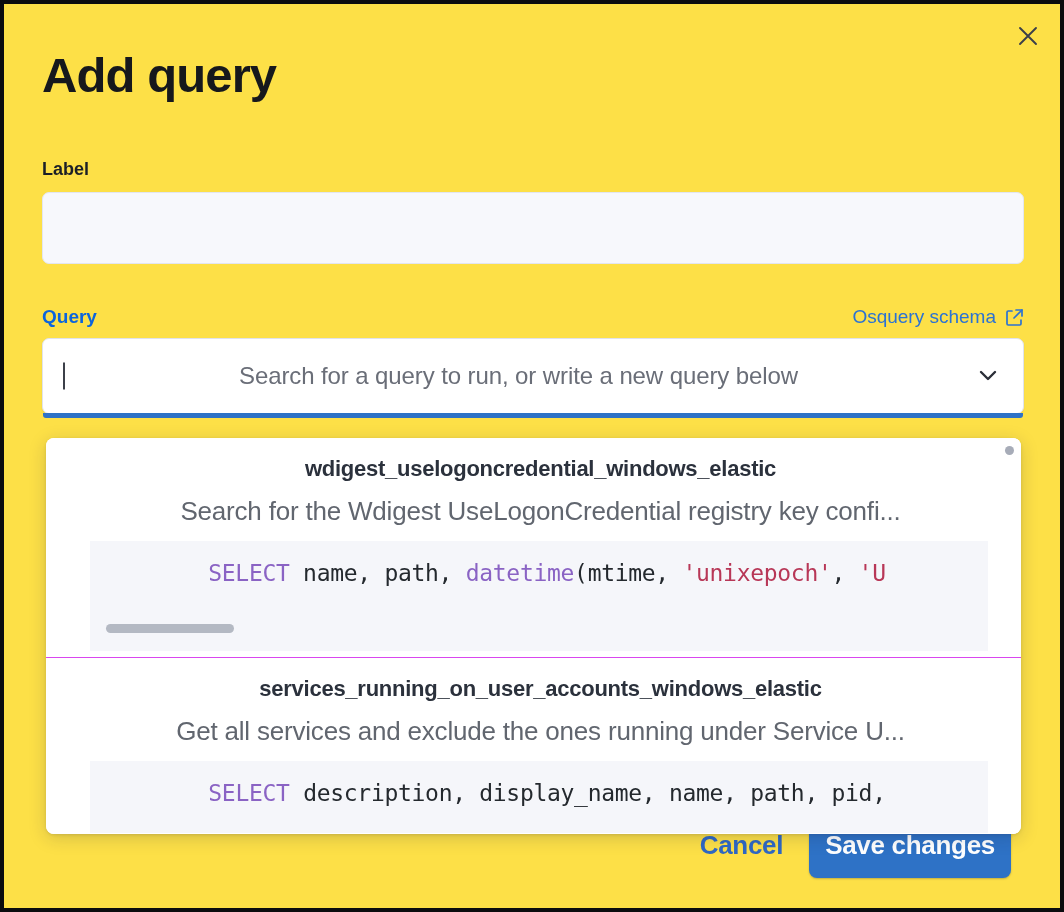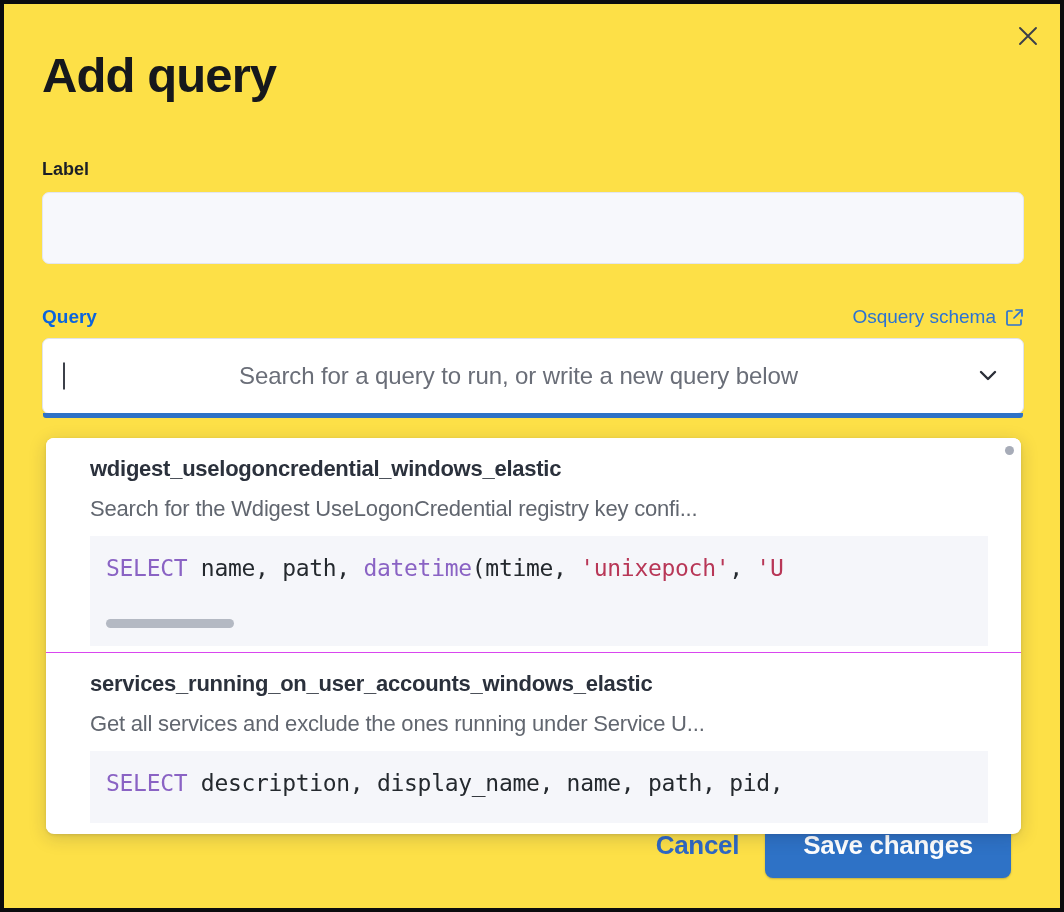--- a/index.html
+++ b/index.html
@@ -171,33 +171,34 @@
     width: 9px;
     height: 9px;
     border-radius: 5px;
     background: #a7acb8;
     z-index: 3;
   }
   .dd-item {
     padding: 18px 30px 6px 44px;
     cursor: pointer;
     background: #ffffff;
+    text-align: center;
   }
   .dd-item + .dd-item {
     border-top: 1px solid #d946ef;
   }
   .dd-title {
     font-size: 22px;
     font-weight: 700;
     color: #2b313c;
     letter-spacing: -0.25px;
     margin-bottom: 14px;
   }
   .dd-desc {
-    font-size: 22px;
+    font-size: 26px;
     color: #61666f;
     margin-bottom: 14px;
     letter-spacing: -0.2px;
     white-space: nowrap;
     overflow: hidden;
   }
   .dd-code {
     position: relative;
     background: #f5f6fa;
     padding: 18px 0 0 16px;
@@ -250,21 +251,21 @@
     letter-spacing: -0.3px;
   }
   .btn-save {
     background: #2e72c6;
     border: none;
     border-radius: 8px;
     font-family: "Liberation Sans", sans-serif;
     font-size: 26px;
     font-weight: 600;
     color: #ffffff;
-    padding: 17px 38px;
+    padding: 17px 16px;
     cursor: pointer;
     letter-spacing: -0.3px;
     box-shadow: 0 1px 2px rgba(20,30,60,0.25);
   }
 </style>
 </head>
 <body>
 
 <div id="screen">
 

